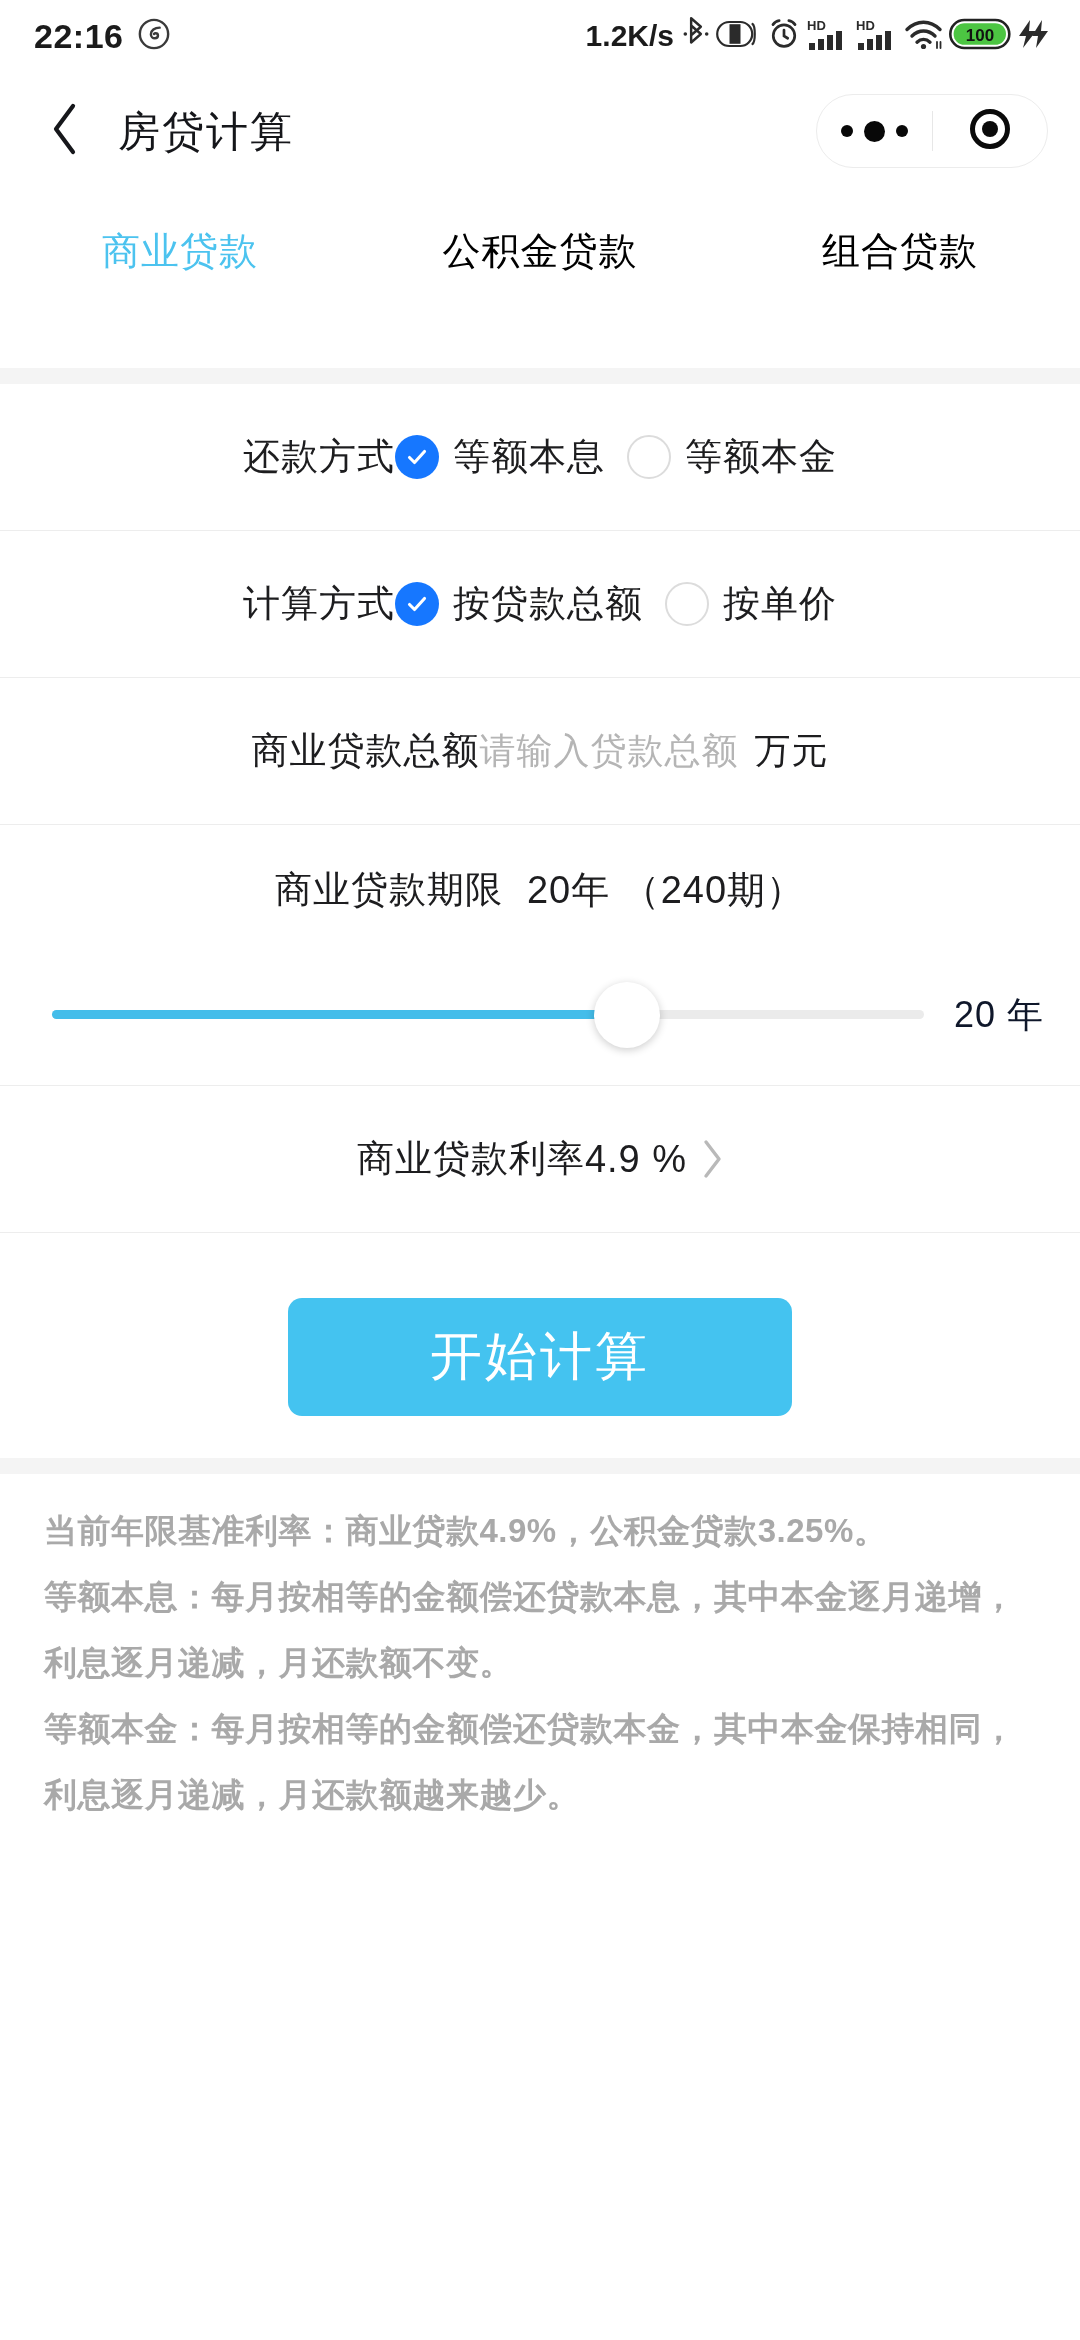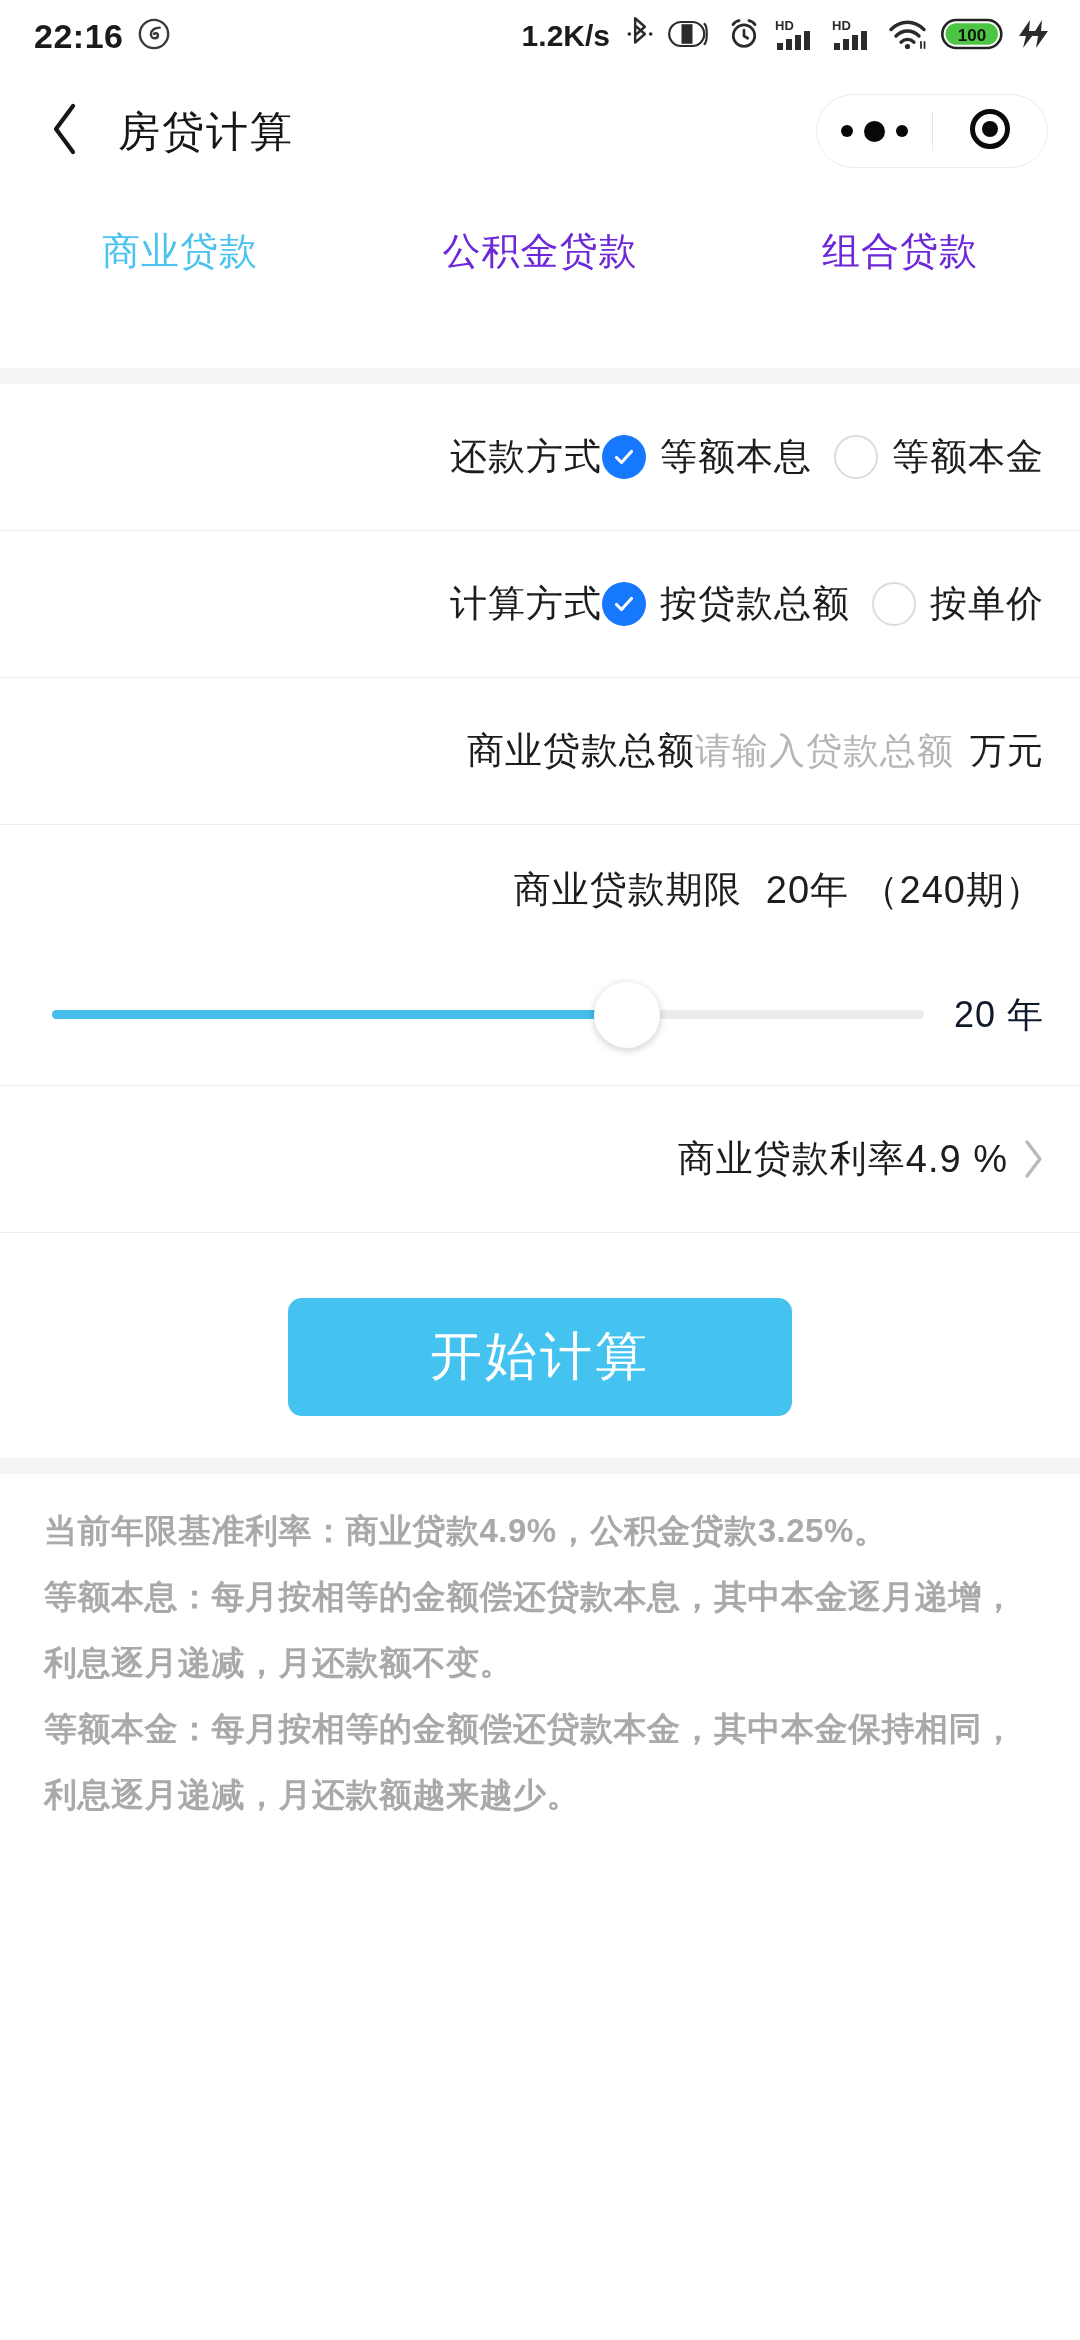--- a/index.html
+++ b/index.html
@@ -12,21 +12,21 @@
   #screen { position:relative; width:1080px; height:2340px; overflow:hidden; background:#fff; }
 
   
   .statusbar{
     position:absolute; left:0; top:0; width:1080px; height:72px;
     display:flex; align-items:center; justify-content:space-between;
     padding:0 30px 0 34px;
   }
   .sb-left{ display:flex; align-items:center; gap:14px; }
   .sb-time{ font-size:34px; font-weight:600; color:#1b1b1b; letter-spacing:0.5px; }
-  .sb-right{ display:flex; align-items:center; gap:13px; }
+  .sb-right{ display:flex; align-items:center; gap:5px; }
   .sb-speed{ font-size:30px; font-weight:600; color:#1b1b1b; letter-spacing:0px; margin-right:2px; }
   .ico{ display:block; }
 
   
   .navbar{
     position:absolute; left:0; top:72px; width:1080px; height:118px;
   }
   .nav-back{
     position:absolute; left:34px; top:26px; width:62px; height:66px;
     display:flex; align-items:center; justify-content:center;
@@ -46,31 +46,31 @@
   .dots{ display:flex; align-items:center; gap:11px; }
   .dot-s{ width:12px; height:12px; border-radius:50%; background:#080808; }
   .dot-l{ width:21px; height:21px; border-radius:50%; background:#080808; }
 
   
   .tabs{
     position:absolute; left:0; top:190px; width:1080px; height:122px;
     display:flex; align-items:center;
   }
   .tab{
-    flex:1; text-align:center; font-size:38px; color:#6d28d9; letter-spacing:1px;
+    flex:1; text-align:center; font-size:38px; color:#000000; letter-spacing:1px;
   }
   .tab.active{ color:#4cc3ef; }
 
   
   .band{ position:absolute; left:0; width:1080px; background:#f4f4f4; }
 
   
   .row{
     position:absolute; left:0; width:1080px;
-    display:flex; align-items:center; justify-content:flex-end;
+    display:flex; align-items:center; justify-content:center;
     padding:0 36px 0 36px;
   }
   .row-sep{ position:absolute; left:0; width:1080px; height:1px; background:#ededed; }
   .row-label{ font-size:37px; color:#1d1d1f; letter-spacing:1px; }
   .row-right{ display:flex; align-items:center; }
 
   .radio-group{ display:flex; align-items:center; }
   .radio-item{ display:flex; align-items:center; }
   .radio-item + .radio-item{ margin-left:22px; }
   .radio-box{

